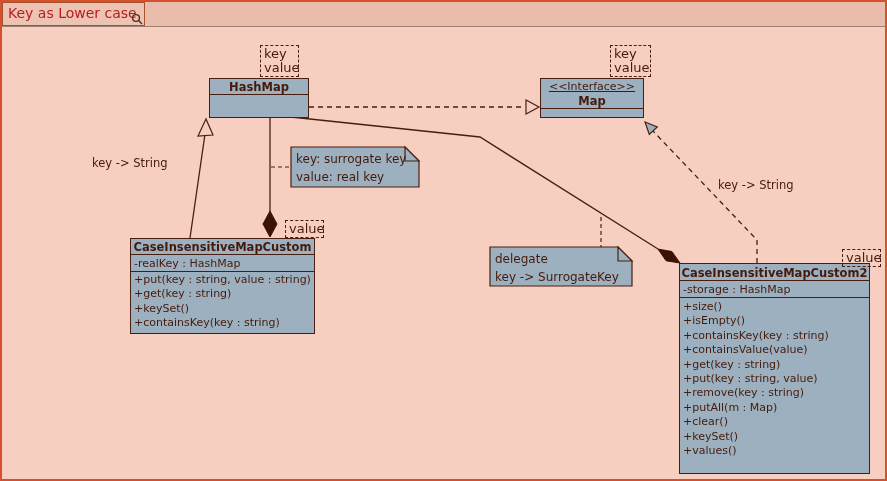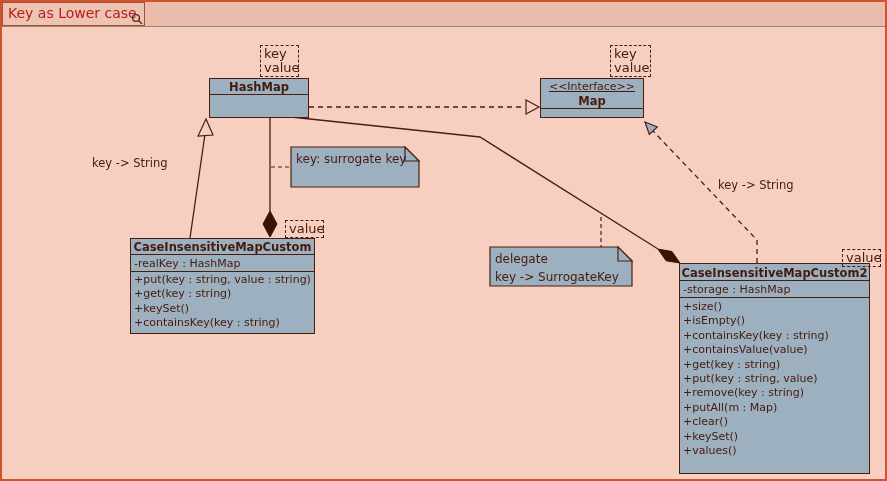--- a/index.html
+++ b/index.html
@@ -141,20 +141,21 @@
       <div class="row">+remove(key : string)</div>
       <div class="row">+putAll(m : Map)</div>
       <div class="row">+clear()</div>
       <div class="row">+keySet()</div>
       <div class="row">+values()</div>
     </div>
   </div>
 
   <div class="note-text" style="left:296px;top:150px;">
     <div>key: surrogate key</div>
+    <div>value: real key</div>
   </div>
   <div class="note-text" style="left:495px;top:250px;">
     <div>delegate</div>
     <div>key -&gt; SurrogateKey</div>
   </div>
 
   <div class="frame"></div>
 </div>
 
 </body></html>

